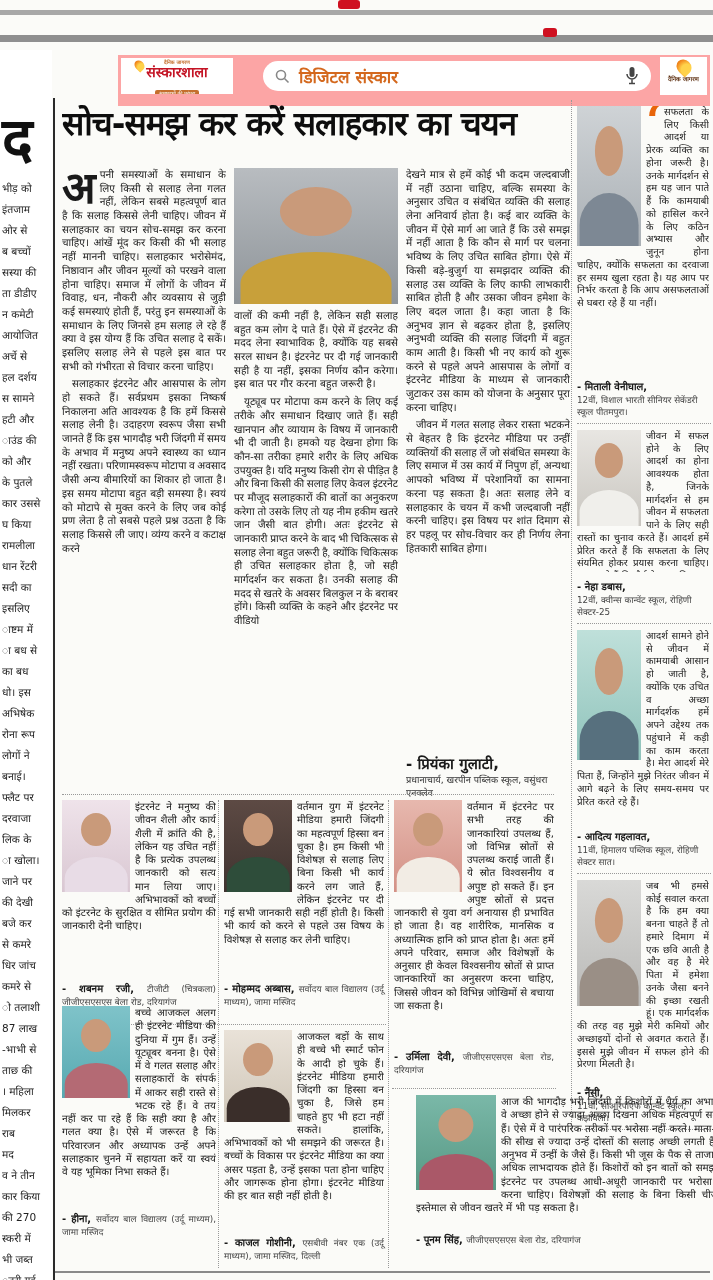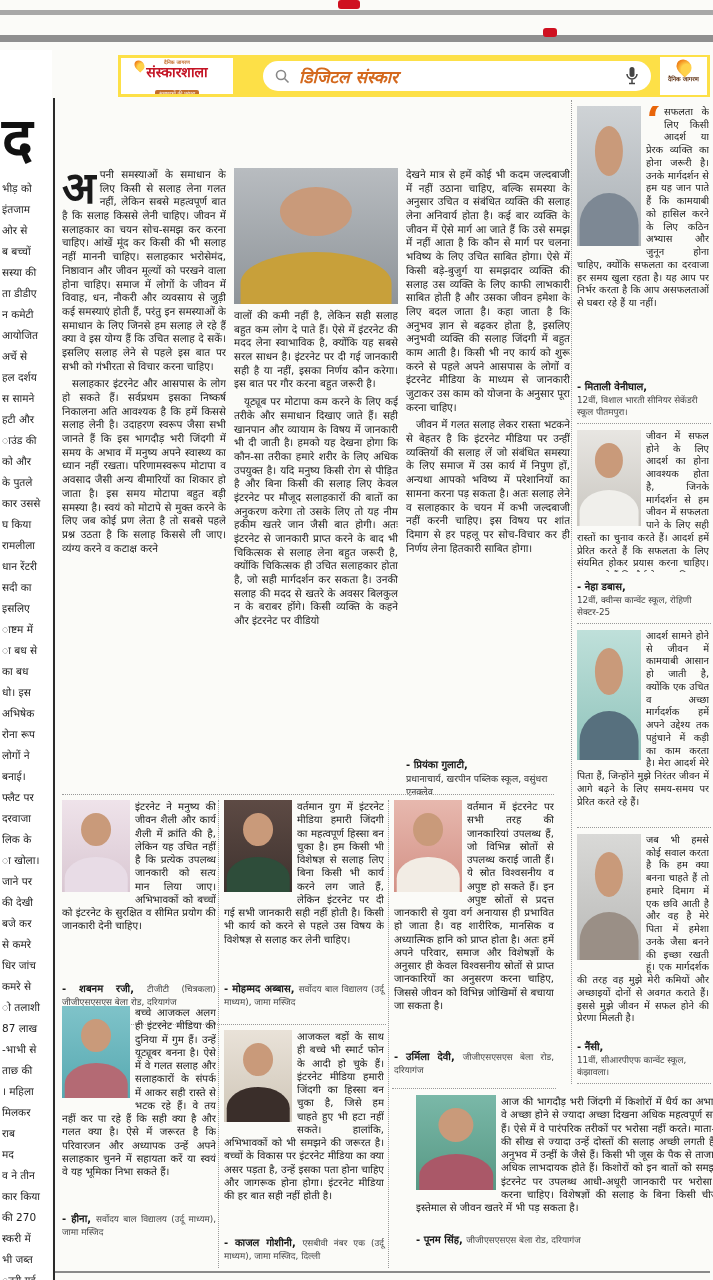--- a/index.html
+++ b/index.html
@@ -10,48 +10,48 @@
   .top-bar2{position:absolute;left:0;top:35px;width:713px;height:7px;background:#8f8f8f;}
   .rm{position:absolute;background:#cf1020;border-radius:3px;}
   .rm1{left:338px;top:0;width:22px;height:9px;}
   .rm2{left:543px;top:28px;width:14px;height:9px;}
   
   .left-strip{position:absolute;left:0;top:50px;width:52px;height:1230px;background:#fff;overflow:hidden;}
   .big-letter{font-size:58px;font-weight:bold;line-height:1;margin:60px 0 10px 2px;color:#111;}
   .fragments{font-size:10.5px;line-height:21px;color:#222;padding-left:2px;white-space:nowrap;}
   .v-rule{position:absolute;left:53px;top:98px;width:2px;height:1182px;background:#2a2a2a;}
   
-  .banner{position:absolute;left:118px;top:55px;width:592px;height:42px;background:#fde047;}
+  .banner{position:absolute;left:118px;top:55px;width:592px;height:51px;background:#fca5a5;}
   .logo-box{position:absolute;left:3px;top:3px;width:112px;height:36px;background:#fff;text-align:center;overflow:hidden;}
   .logo-top{font-size:5px;color:#c46f2d;font-weight:bold;margin-top:1px;}
   .logo-main{font-size:14px;color:#c41425;font-weight:bold;line-height:1.05;}
   .logo-sub{display:inline-block;font-size:5px;color:#fff;background:#c46f2d;padding:0 4px;border-radius:2px;}
   .logo-flame{position:absolute;left:14px;top:2px;width:9px;height:11px;
     background:radial-gradient(circle at 50% 75%,#ffd24a 0 40%,#f28a1e 75%,#d96a10);
     border-radius:50% 50% 50% 0;transform:rotate(-45deg);}
   .search-pill{position:absolute;left:145px;top:6px;width:388px;height:30px;background:#fff;border-radius:15px;
-    display:flex;align-items:center;padding:0 12px;box-sizing:border-box;font-style:italic;}
+    display:flex;align-items:center;padding:0 12px;box-sizing:border-box;}
   .search-text{color:#d4691e;font-weight:bold;font-size:17px;margin-left:9px;}
   .mic{margin-left:auto;}
   .dj-box{position:absolute;right:3px;top:2px;width:47px;height:38px;background:#fff;text-align:center;overflow:hidden;}
   .dj-flame{width:14px;height:16px;margin:2px auto 0;
     background:radial-gradient(circle at 50% 75%,#ffd24a 0 40%,#f28a1e 75%,#d96a10);
     border-radius:50% 50% 50% 0;transform:rotate(-45deg);}
   .dj-text{font-size:6px;font-weight:bold;color:#5b2d0e;}
   
   .headline{position:absolute;left:62px;top:100px;width:508px;margin:0;font-size:33px;font-weight:bold;
     color:#0d0d0d;letter-spacing:-1px;white-space:nowrap;overflow:hidden;}
   
   .article{position:absolute;left:62px;top:168px;width:508px;height:628px;display:flex;gap:8px;overflow:hidden;}
   .col{width:164px;font-size:10.3px;line-height:1.33;text-align:justify;overflow:hidden;}
   .dropcap{float:left;font-size:44px;line-height:36px;font-weight:bold;margin:2px 4px 0 0;}
-  .para{margin:4px 0 0;text-indent:10px;}
+  .para{margin:4px 0 0;text-indent:10px;font-family:Liberation Serif, serif;}
   .col3text{height:578px;overflow:hidden;}
   .article-byline{position:absolute;left:406px;top:750px;width:166px;background:#fbfbf8;padding-top:3px;}
-  .byline-name{font-weight:bold;font-size:10px;}
+  .byline-name{font-weight:bold;font-size:15px;}
   .byline-details{display:block;font-size:9.3px;color:#333;}
   
   .photo{position:relative;overflow:hidden;background:var(--bg,linear-gradient(#cfcfcf,#a8a8a8));}
   .photo::before{content:"";position:absolute;top:14%;left:50%;transform:translateX(-50%);
     width:44%;height:36%;background:#c99a7a;border-radius:50%;}
   .photo::after{content:"";position:absolute;bottom:-8%;left:50%;transform:translateX(-50%);
     width:92%;height:46%;background:var(--cloth,#888);border-radius:50% 50% 0 0;}
   .main-photo{--bg:linear-gradient(#b8bcc0,#8e9499);--cloth:#c8a03a;width:164px;height:136px;margin-bottom:5px;}
   .p-q1{--bg:linear-gradient(#cfd3d6,#aab0b5);--cloth:#7d8894;}
   .p-q2{--bg:linear-gradient(#e8e6e2,#c9c6c0);--cloth:#f0efeb;}
@@ -175,20 +175,21 @@
         <line x1="7" y1="13.5" x2="7" y2="17" stroke="#444" stroke-width="1.5"></line>
         <line x1="4" y1="17.5" x2="10" y2="17.5" stroke="#444" stroke-width="1.5"></line>
       </svg>
     </div>
     <div class="dj-box">
       <div class="dj-flame"></div>
       <div class="dj-text">दैनिक जागरण</div>
     </div>
   </div>
 
+  <h1 class="headline">सोच-समझ कर करें सलाहकार का चयन</h1>
 
   <div class="article">
     <div class="col">
       <span class="dropcap">अ</span><span>पनी समस्याओं के समाधान के लिए किसी से सलाह लेना गलत नहीं, लेकिन सबसे महत्वपूर्ण बात है कि सलाह किससे लेनी चाहिए। जीवन में सलाहकार का चयन सोच-समझ कर करना चाहिए। आंखें मूंद कर किसी की भी सलाह नहीं माननी चाहिए। सलाहकार भरोसेमंद, निष्ठावान और जीवन मूल्यों को परखने वाला होना चाहिए। समाज में लोगों के जीवन में विवाह, धन, नौकरी और व्यवसाय से जुड़ी कई समस्याएं होती हैं, परंतु इन समस्याओं के समाधान के लिए जिनसे हम सलाह ले रहे हैं क्या वे इस योग्य हैं कि उचित सलाह दे सकें। इसलिए सलाह लेने से पहले इस बात पर सभी को गंभीरता से विचार करना चाहिए।</span>
       <p class="para">सलाहकार इंटरनेट और आसपास के लोग हो सकते हैं। सर्वप्रथम इसका निष्कर्ष निकालना अति आवश्यक है कि हमें किससे सलाह लेनी है। उदाहरण स्वरूप जैसा सभी जानते हैं कि इस भागदौड़ भरी जिंदगी में समय के अभाव में मनुष्य अपने स्वास्थ्य का ध्यान नहीं रखता। परिणामस्वरूप मोटापा व अवसाद जैसी अन्य बीमारियों का शिकार हो जाता है। इस समय मोटापा बहुत बड़ी समस्या है। स्वयं को मोटापे से मुक्त करने के लिए जब कोई प्रण लेता है तो सबसे पहले प्रश्न उठता है कि सलाह किससे ली जाए। व्यंग्य करने व कटाक्ष करने</p>
     </div>
     <div class="col">
       <div class="photo main-photo"></div>
       <span>वालों की कमी नहीं है, लेकिन सही सलाह बहुत कम लोग दे पाते हैं। ऐसे में इंटरनेट की मदद लेना स्वाभाविक है, क्योंकि यह सबसे सरल साधन है। इंटरनेट पर दी गई जानकारी सही है या नहीं, इसका निर्णय कौन करेगा। इस बात पर गौर करना बहुत जरूरी है।</span>
       <p class="para">यूट्यूब पर मोटापा कम करने के लिए कई तरीके और समाधान दिखाए जाते हैं। सही खानपान और व्यायाम के विषय में जानकारी भी दी जाती है। हमको यह देखना होगा कि कौन-सा तरीका हमारे शरीर के लिए अधिक उपयुक्त है। यदि मनुष्य किसी रोग से पीड़ित है और बिना किसी की सलाह लिए केवल इंटरनेट पर मौजूद सलाहकारों की बातों का अनुकरण करेगा तो उसके लिए तो यह नीम हकीम खतरे जान जैसी बात होगी। अतः इंटरनेट से जानकारी प्राप्त करने के बाद भी चिकित्सक से सलाह लेना बहुत जरूरी है, क्योंकि चिकित्सक ही उचित सलाहकार होता है, जो सही मार्गदर्शन कर सकता है। उनकी सलाह की मदद से खतरे के अवसर बिलकुल न के बराबर होंगे। किसी व्यक्ति के कहने और इंटरनेट पर वीडियो</p>
@@ -219,20 +220,21 @@
         <div class="photo p-q2" style="height:96px;"></div>
         <span>जीवन में सफल होने के लिए आदर्श का होना आवश्यक होता है, जिनके मार्गदर्शन से हम जीवन में सफलता पाने के लिए सही रास्तों का चुनाव करते हैं। आदर्श हमें प्रेरित करते हैं कि सफलता के लिए संयमित होकर प्रयास करना चाहिए। वह बताते हैं कि धैर्य के साथ किए गए सफल प्रयास का फल हमेशा ही अच्छा प्राप्त होता है।</span>
       </div>
       <div class="sq-attr"><span class="sq-name">- नेहा डबास, </span><span class="sq-details">12वीं, क्वीन्स कान्वेंट स्कूल, रोहिणी सेक्टर-25</span></div>
     </div>
     <div class="squote">
       <div class="sq-text" style="height:192px;">
         <div class="photo p-q3" style="height:130px;"></div>
         <span>आदर्श सामने होने से जीवन में कामयाबी आसान हो जाती है, क्योंकि एक उचित व अच्छा मार्गदर्शक हमें अपने उद्देश्य तक पहुंचाने में कड़ी का काम करता है। मेरा आदर्श मेरे पिता हैं, जिन्होंने मुझे निरंतर जीवन में आगे बढ़ने के लिए समय-समय पर प्रेरित करते रहे हैं।</span>
       </div>
+      <div class="sq-attr"><span class="sq-name">- आदित्य गहलावत, </span><span class="sq-details">11वीं, हिमालय पब्लिक स्कूल, रोहिणी सेक्टर सात।</span></div>
     </div>
     <div class="squote">
       <div class="sq-text" style="height:198px;">
         <div class="photo p-q4" style="height:126px;"></div>
         <span>जब भी हमसे कोई सवाल करता है कि हम क्या बनना चाहते हैं तो हमारे दिमाग में एक छवि आती है और वह है मेरे पिता में हमेशा उनके जैसा बनने की इच्छा रखती हूं। एक मार्गदर्शक की तरह वह मुझे मेरी कमियों और अच्छाइयों दोनों से अवगत कराते हैं। इससे मुझे जीवन में सफल होने की प्रेरणा मिलती है।</span>
       </div>
       <div class="sq-attr"><span class="sq-name">- नैंसी, </span><span class="sq-details">11वीं, सीआरपीएफ कान्वेंट स्कूल, कंझावला।</span></div>
     </div>
   </aside>
 

